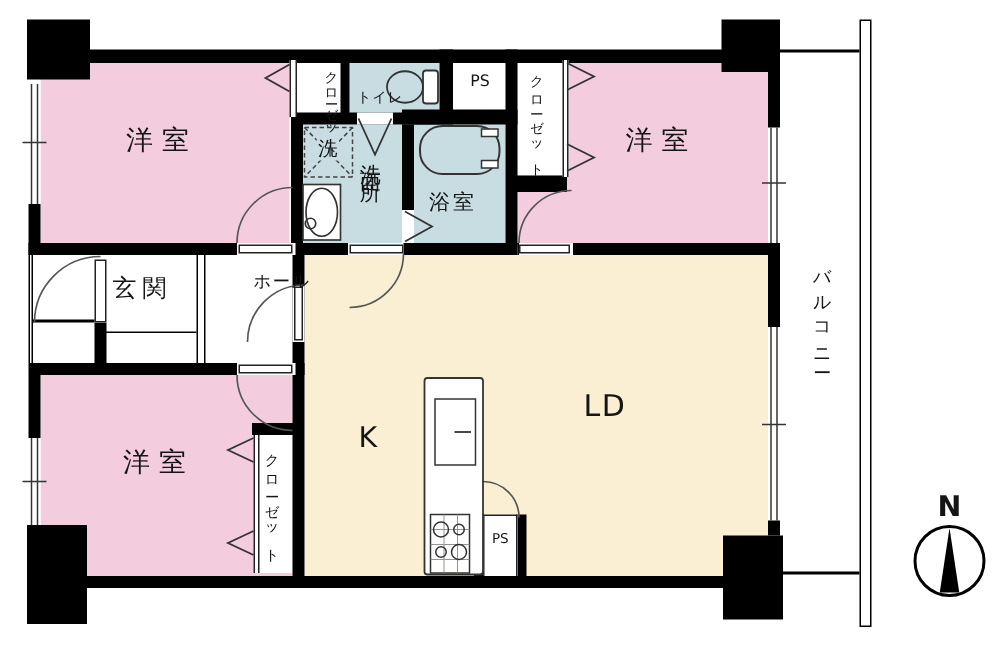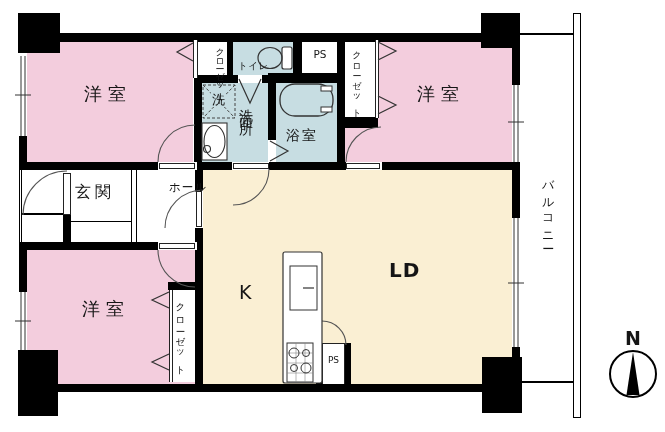--- a/index.html
+++ b/index.html
@@ -170,21 +170,21 @@
   <div class="lbl" style="left:84px;top:84px;font-size:18px;letter-spacing:6px;font-weight:500;">洋室</div>
   <div class="lbl" style="left:417px;top:84px;font-size:18px;letter-spacing:6px;font-weight:500;">洋室</div>
   <div class="lbl" style="left:82px;top:299px;font-size:18px;letter-spacing:6px;font-weight:500;">洋室</div>
   <div class="lbl" style="left:75px;top:183px;font-size:16px;letter-spacing:4px;font-weight:500;">玄関</div>
   <div class="lbl" style="left:145px;top:181px;font-size:11.5px;letter-spacing:1px;margin-left:24px;">ホール</div>
   <div class="lbl" style="left:238px;top:61px;font-size:9.5px;letter-spacing:0.5px;">トイレ</div>
   <div class="lbl vtext" style="left:238px;top:98px;height:64px;font-size:14px;letter-spacing:6px;font-weight:500;">洗面所</div>
   <div class="lbl" style="left:286px;top:128px;font-size:14px;letter-spacing:2px;font-weight:400;">浴室</div>
   <div class="lbl" style="left:211px;top:93px;font-size:13px;background:#c7dde2;padding:0 1px;">洗</div>
   <div class="lbl" style="left:239px;top:282px;font-size:19px;font-weight:500;">K</div>
-  <div class="lbl" style="left:389px;top:259px;font-size:20px;letter-spacing:1px;font-weight:700;">LD</div>
+  <div class="lbl" style="left:389px;top:259px;font-size:20px;letter-spacing:1px;font-weight:400;">LD</div>
   <div class="lbl" style="left:302px;top:49px;width:36px;text-align:center;font-size:10.5px;">PS</div>
   <div class="lbl" style="left:321px;top:356px;width:25px;text-align:center;font-size:9px;">PS</div>
   <div class="lbl vtext" style="left:198px;top:41px;width:28px;height:36px;font-size:9px;letter-spacing:1.5px;line-height:13px;">クローゼット</div>
   <div class="lbl vtext" style="left:351px;top:44px;height:76px;font-size:9px;letter-spacing:3.5px;">クローゼット</div>
   <div class="lbl vtext" style="left:175px;top:296px;height:84px;font-size:9.5px;letter-spacing:4px;">クローゼット</div>
   <div class="lbl vtext" style="left:541px;top:171px;height:90px;font-size:12px;letter-spacing:4px;">バルコニー</div>
   <div class="lbl" style="left:619px;top:328px;width:28px;text-align:center;font-size:19px;font-weight:600;">N</div>
 
 </div>
 

